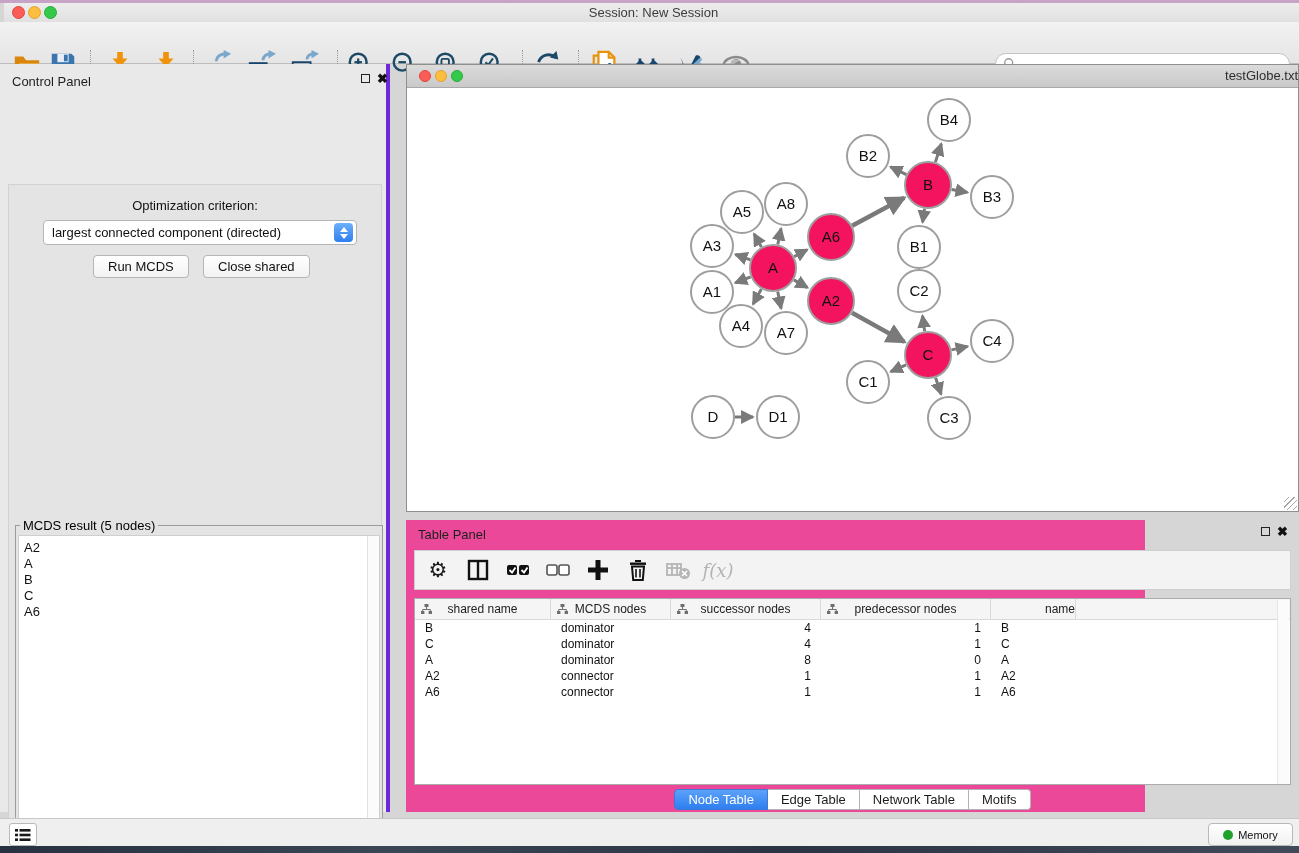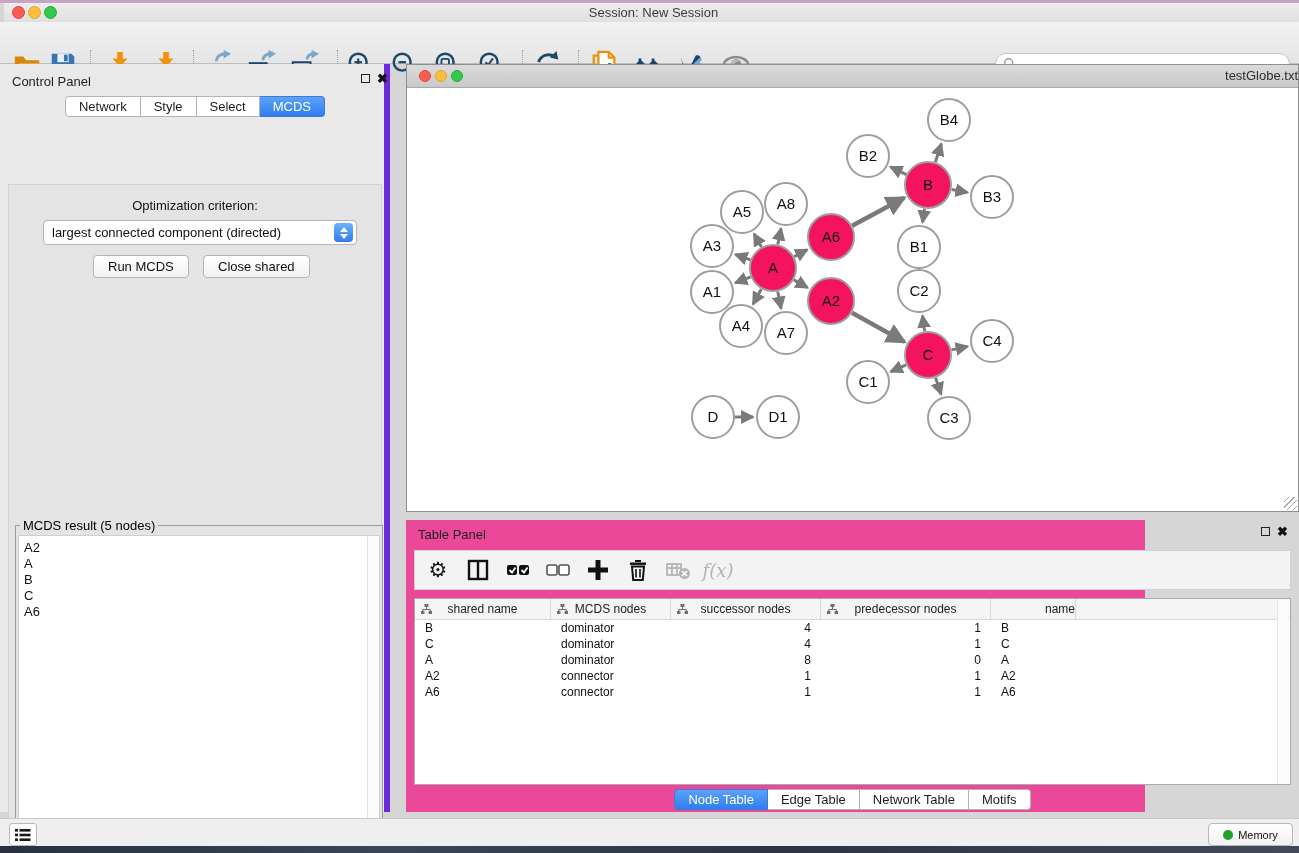--- a/index.html
+++ b/index.html
@@ -20,21 +20,21 @@
   
   #toolbar { left:0; top:22px; width:1299px; height:42px;
     background:linear-gradient(#f2f2f2,#e5e5e5); border-bottom:1px solid #bdbdbd; }
   .tbtn { position:absolute; top:26px; width:34px; height:34px; display:flex; align-items:center; justify-content:center; border-radius:4px; }
   .tsep { position:absolute; top:28px; width:0; height:30px; border-left:1px dotted #9a9a9a; }
   #search-box { left:995px; top:31px; width:295px; height:22px; background:#fff;
     border:1px solid #c4c4c4; border-radius:11px; display:flex; align-items:center; padding-left:7px; }
   #search-box input { border:none; outline:none; width:260px; font-size:12px; background:transparent; }
 
   
-  #control-panel { left:0; top:64px; width:390px; height:748px; background:#e9e9e9; border-right:6px solid #6d28d9; }
+  #control-panel { left:0; top:64px; width:390px; height:748px; background:#e9e9e9; border-right:4px solid #6d28d9; }
   .panel-title { font-size:13px; color:#1f1f1f; }
   .float-box { width:9px; height:9px; border:1.5px solid #222; display:inline-block; }
   .close-x { font-size:13px; font-weight:bold; color:#111; line-height:11px; }
   .seg-row { display:flex; }
   .seg { height:21px; line-height:20px; padding:0 13px; font-size:13px; color:#1c1c1c; background:#fff;
     border:1px solid #b3b3b3; border-left:none; text-align:center; }
   .seg.first { border-left:1px solid #b3b3b3; border-radius:4px 0 0 4px; }
   .seg.last { border-radius:0 4px 4px 0; }
   .seg.active { background:linear-gradient(#5ca2f8,#2e7ef0); border-color:#3e79d8; color:#fff; }
   #cp-content { left:8px; top:120px; width:374px; height:685px; background:#e4e4e4; border:1px solid #d2d2d2; }
@@ -263,26 +263,20 @@
         <line x1="10" y1="10" x2="14" y2="14" stroke="#9a9a9a" stroke-width="1.8"></line>
       </svg>
     <input type="text" placeholder="" style="">
   </div>
 </div>
 
 <div id="control-panel" class="abs">
   <div class="abs" style="left:12px; top:8px;"><span class="panel-title">Control Panel</span></div>
   <span class="abs float-box" style="left:361px; top:10px;"></span>
   <span class="abs close-x" style="left:377px; top:9px;">✖</span>
-  <div class="abs seg-row" style="left:0; top:32px; width:390px; justify-content:center;" id="cp-tabs">
-      <span class="seg first">Network</span>
-      <span class="seg">Style</span>
-      <span class="seg">Select</span>
-      <span class="seg last active">MCDS</span>
-    </div>
   <div id="cp-content" class="abs">
     <div id="opt-label" class="abs">Optimization criterion:</div>
     <div id="opt-select" class="abs">
       <span class="val">largest connected component (directed)</span>
       <span class="stepper">
           <span class="tri-up"></span>
           <span class="tri-dn"></span>
         </span>
     </div>
     <button class="btn abs" style="left:84px; top:70px;">Run MCDS</button>

